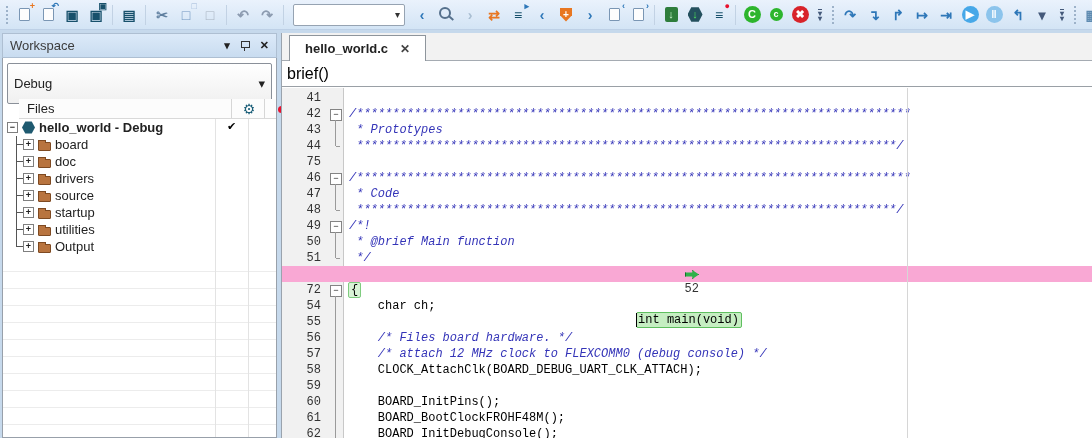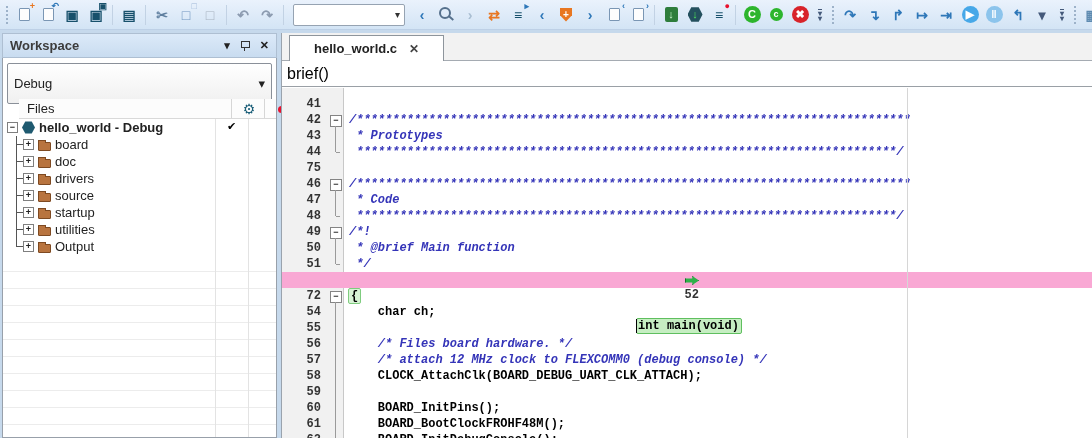--- a/index.html
+++ b/index.html
@@ -29,21 +29,21 @@
   .titem.chip .g { width:13px; height:15px; background:#2e7d3c; color:#c9f7cd; border-radius:2px; font-size:11px; line-height:15px; }
   .titem.chip2 .g { width:15px; height:15px; background:#24505e; color:#4fe05a; font-size:11px; line-height:15px;
     clip-path:polygon(25% 2%,75% 2%,100% 50%,75% 98%,25% 98%,0 50%); }
   .titem.circ .g { width:17px; height:17px; border-radius:50%; color:#fff; font-size:11px; line-height:17px; }
   .titem.circ.sm .g { width:13px; height:13px; font-size:9px; line-height:13px; }
 
   
   #workspace { position:absolute; left:2px; top:33px; width:275px; bottom:0; }
   #ws-titlebar { height:25px; background:linear-gradient(#dcEAf9,#c9dcf0); border:1px solid #aebfd2;
     display:flex; align-items:center; padding:0 7px; }
-  #ws-title { flex:1; color:#3c3c3c;font-weight:bold; }
+  #ws-title { flex:1; color:#3c3c3c; }
   .ws-tb-icon { margin-left:10px; color:#222; font-size:11px; font-weight:bold; cursor:default; }
   .i-pin { position:relative; width:10px; height:13px; display:inline-block; }
   .i-pin::before { content:''; position:absolute; left:1px; top:2px; width:7px; height:5px; border:1px solid #333; }
   .i-pin::after { content:''; position:absolute; left:4px; top:8px; height:4px; border-left:1px solid #333; }
   #ws-content { position:absolute; left:0; top:25px; right:0; bottom:0; background:#fff; border:1px solid #98a0aa; border-top:none; }
   #config-select { margin:5px 4px 6px 4px; height:41px; background:linear-gradient(#ffffff,#f0f0f0);
     border:1px solid #8a9099; border-radius:2px; display:flex; align-items:center; padding:0 6px; }
   #config-select .lbl { flex:1; }
   #files-table { position:absolute; left:0; top:41px; right:0; bottom:0;padding-left:16px; }
   #files-header { height:20px; display:flex; align-items:center; background:#fcfcfc; border-bottom:1px solid #d9d9d9; position:relative; }
@@ -68,25 +68,25 @@
   .ticon.folder { position:relative; width:13px; height:9px; background:#b8743f; border:1px solid #7e4a22; border-radius:1px; margin-top:3px; }
   .ticon.folder::before { content:''; position:absolute; top:-3px; left:-1px; width:6px; height:2px; background:#b8743f; border:1px solid #7e4a22; border-bottom:none; }
   .tlabel { margin-left:4px; white-space:nowrap; }
   .tlabel.bold { font-weight:bold; }
   .tcheck { position:absolute; left:224px; top:1px; font-size:11px; color:#000; }
 
   
   #editor { position:absolute; left:281px; top:33px; right:0; bottom:0; background:#fff; border-left:1px solid #9aa3ad; }
   #tabstrip { height:28px; background:#f2f2f2; border-bottom:1px solid #a5abb2; display:flex; align-items:flex-end; padding-left:7px; }
   #tab-active { height:26px; background:#fff; border:1px solid #8e959c; border-bottom:none; margin-bottom:-1px;
-    display:flex; align-items:center; padding:0 24px; font-weight:bold; }
+    display:flex; align-items:center; padding:0 15px; font-weight:bold; }
   #tab-close { margin-left:12px; font-weight:bold; color:#444; font-size:12px; }
   #ctxbar { height:26px; background:#fff; border-bottom:1px solid #9aa0a6; display:flex; align-items:center; padding-left:5px;
     font-size:16px; color:#000; }
-  #codearea { position:absolute; left:0; top:55px; right:0; bottom:0; overflow:hidden; padding-top:8px;font-weight:bold; }
+  #codearea { position:absolute; left:0; top:55px; right:0; bottom:0; overflow:hidden; padding-top:2px; }
   #gutter-bg { position:absolute; left:0; top:0; bottom:0; width:62px; background:#f1f1f1; border-right:1px solid #c8c8c8; }
   #col-guide { position:absolute; left:625px; top:0; bottom:0; border-left:1px solid #d6d6d6; }
   .cline { position:relative; height:16px; display:flex; align-items:center; }
   .cline.current { background:#f9a8d4;flex-direction:column; }
   .bpm { width:8px; height:16px; position:relative; flex:0 0 auto; }
   .exec-arrow { display:none; position:absolute; left:2px; top:4px; width:14px; height:9px; background:#2fb14a;
     clip-path:polygon(0 28%,52% 28%,52% 0,100% 50%,52% 100%,52% 72%,0 72%); box-shadow:0 0 0 1px #156e2a inset; z-index:2; }
   .cline.current .exec-arrow { display:block; }
   .lnum { width:38px; padding-right:7px; text-align:right; font-family:"Liberation Mono", monospace; font-size:12px; color:#333; flex:0 0 auto; }
   .fold { position:relative; width:16px; height:16px; flex:0 0 auto; }

